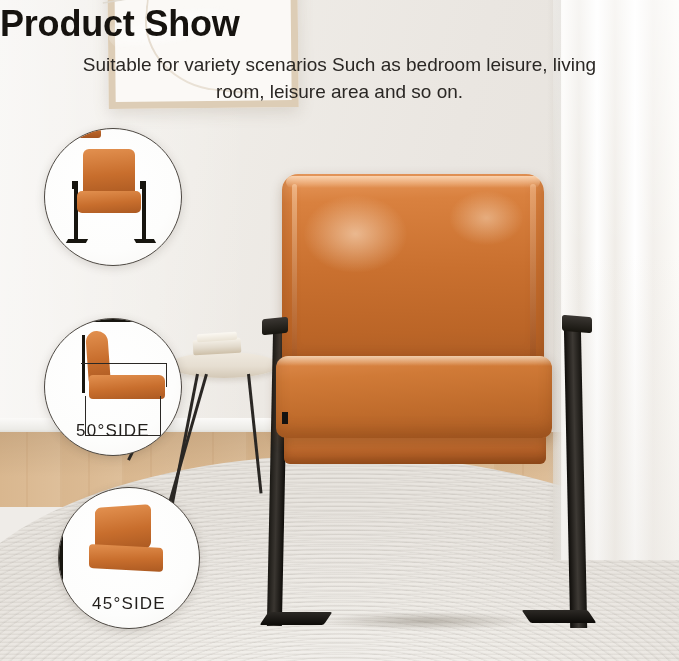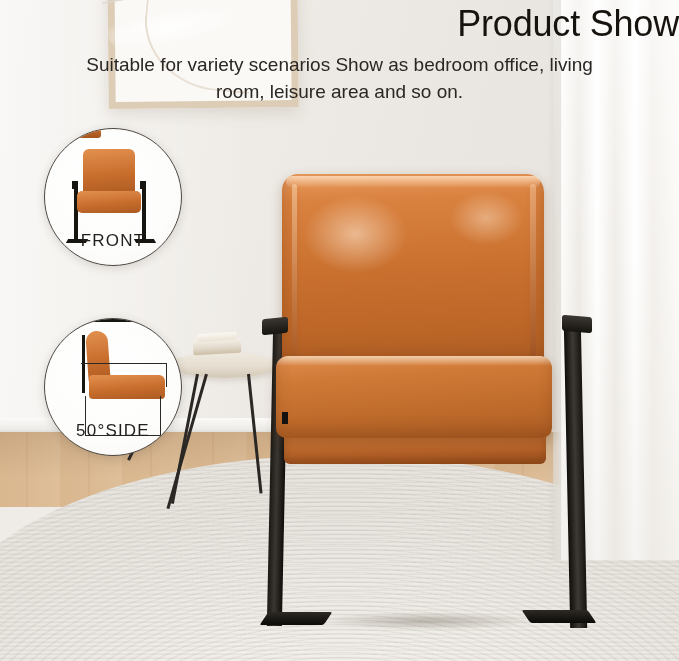--- a/index.html
+++ b/index.html
@@ -174,22 +174,22 @@
     transform:skewX(34deg); }
   .side-bar-l{ position:absolute; left:24px; top:252px; width:6px; height:12px;
     background:#141210; }
   .chair-shadow{
     position:absolute; left:18px; top:448px; width:300px; height:26px;
     background:radial-gradient(ellipse 150px 13px at 50% 50%, rgba(90,80,65,.34), rgba(90,80,65,0) 72%);
   }
 
   
   .title{
-    position:absolute; left:0; right:0; top:3px; text-align:right;
-    font-size:36px; font-weight:normal; color:#16130f; letter-spacing:-.2px;
+    position:absolute; left:0; right:0; top:3px; text-align:left;
+    font-size:36px; font-weight:bold; color:#16130f; letter-spacing:-.2px;
   }
   .subtitle{
     position:absolute; left:50%; transform:translateX(-50%); top:52px;
     width:560px; text-align:center; font-size:19px; line-height:1.42;
     color:#2a2724; font-weight:400;
   }
 
   
   .badge{
     position:absolute; border-radius:50%;
@@ -286,43 +286,53 @@
     </div>
     <div class="cushion-seat"></div>
     <div class="arm-l"></div>
     <div class="arm-r"></div>
     <div class="side-bar-l"></div>
     <div class="sled-l"></div>
     <div class="sled-r"></div>
   </div>
 
   <div class="title">Product Show</div>
-  <div class="subtitle">Suitable for variety scenarios Show as bedroom office, living room, leisure area and so on.</div>
+  <div class="subtitle">Suitable for variety scenarios Such as bedroom leisure, living room, leisure area and so on.</div>
 
   <div class="badge" id="badge-front">
     <div class="mini">
       <div class="m-bar f-legL"></div>
       <div class="m-bar f-legR"></div>
       <div class="m-cush f-back"></div>
       <div class="m-cush f-seat"></div>
       <div class="f-base"></div>
       <div class="m-bar f-armL"></div>
       <div class="m-bar f-armR"></div>
       <div class="m-bar f-sledL"></div>
       <div class="m-bar f-sledR"></div>
     </div>
-    <div class="badge-label">FRONT</div>
   </div>
 
   <div class="badge" id="badge-90">
     <div class="mini">
       <div class="m-bar n-backbar"></div>
       <div class="m-cush n-back"></div>
       <div class="m-line n-frameTop"></div>
       <div class="m-cush n-seat"></div>
       <div class="n-railH"></div>
       <div class="m-line n-box"></div>
     </div>
     <div class="badge-label">50°SIDE</div>
   </div>
 
+  <div class="badge" id="badge-45">
+    <div class="mini">
+      <div class="q-legL"></div>
+      <div class="q-legR"></div>
+      <div class="q-sideCush"></div>
+      <div class="m-cush q-back"></div>
+      <div class="m-cush q-seat"></div>
+
+    </div>
+    <div class="badge-label">45°SIDE</div>
+  </div>
 
 </div>
 
 </body></html>

